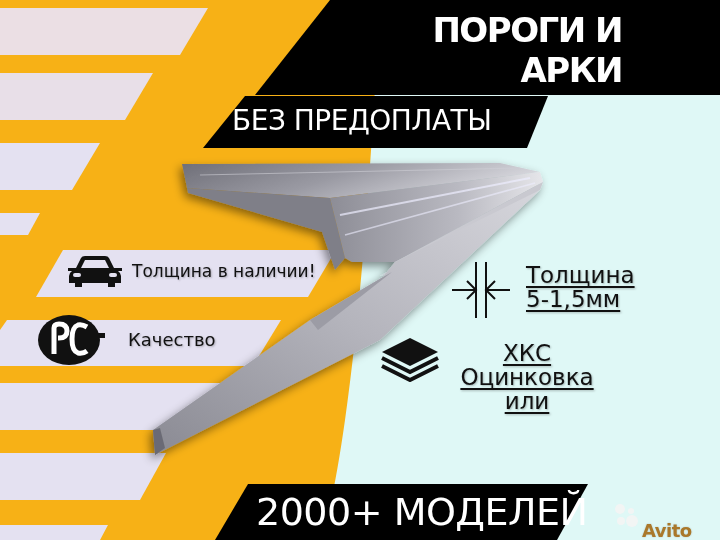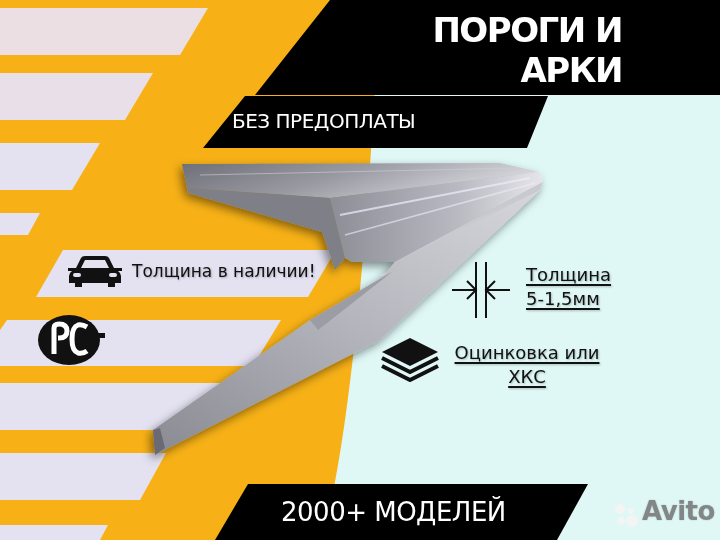--- a/index.html
+++ b/index.html
@@ -2,31 +2,31 @@
 <html><head>
 <meta charset="utf-8">
 <style>
   html,body{margin:0;padding:0;}
   body{width:720px;height:540px;overflow:hidden;position:relative;font-family:"DejaVu Sans",sans-serif;}
   .canvas{position:absolute;left:0;top:0;width:720px;height:540px;overflow:hidden;text-decoration:underline;}
   .bg-svg{position:absolute;left:0;top:0;}
   .headline{position:absolute;left:322px;top:10px;width:300px;color:#fff;font-family:"DejaVu Sans",sans-serif;font-weight:bold;font-size:34px;line-height:40px;text-align:right;letter-spacing:-1.5px;}
   .headline .l1{display:block;}
   .headline .l2{display:block;}
-  .subhead{position:absolute;left:232px;top:103px;color:#fff;font-family:"DejaVu Sans",sans-serif;font-size:20px;letter-spacing:-0.5px;line-height:36px;}
-  .footer-text{position:absolute;left:281px;top:492px;color:#fff;font-family:"DejaVu Sans",sans-serif;font-size:26px;line-height:40px;letter-spacing:-0.5px;}
+  .subhead{position:absolute;left:232px;top:103px;color:#fff;font-family:"DejaVu Sans",sans-serif;font-size:28px;letter-spacing:-0.5px;line-height:36px;}
+  .footer-text{position:absolute;left:256px;top:492px;color:#fff;font-family:"DejaVu Sans",sans-serif;font-size:38px;line-height:40px;letter-spacing:-0.5px;}
   .feature{position:absolute;color:#111;font-family:"DejaVu Sans",sans-serif;font-size:17px;text-shadow:1px 1px 2px rgba(0,0,0,.25);}
   .feat-stock{left:132px;top:261px;}
   .feat-quality{left:128px;top:329px;font-size:18px;}
-  .spec{position:absolute;color:#111;font-family:"DejaVu Sans",sans-serif;font-size:18px;text-decoration:underline;text-decoration-thickness:2px;text-underline-offset:3px;text-shadow:1px 1px 2px rgba(0,0,0,.25);line-height:24px;}
+  .spec{position:absolute;color:#111;font-family:"DejaVu Sans",sans-serif;font-size:23px;text-decoration:underline;text-decoration-thickness:2px;text-underline-offset:3px;text-shadow:1px 1px 2px rgba(0,0,0,.25);line-height:24px;}
   .spec-thick{left:526px;top:263px;}
   .spec-thick span{display:block;}
   .spec-coat{left:447px;top:341px;text-align:center;width:160px;}
   .spec-coat span{display:block;}
-  .avito{position:absolute;left:612px;top:496px;color:#737373;font-family:"DejaVu Sans",sans-serif;font-weight:bold;font-size:26px;opacity:.85;text-shadow:0 0 2px rgba(0,0,0,.25);letter-spacing:-0.5px;}
+  .avito{position:absolute;left:612px;top:520px;color:#a16207;font-family:"DejaVu Sans",sans-serif;font-weight:bold;font-size:18px;opacity:.85;text-shadow:0 0 2px rgba(0,0,0,.25);letter-spacing:-0.5px;}
   .avito-dots{position:absolute;left:612px;top:502px;}
   .icon{position:absolute;}
 </style>
 </head>
 <body>
 
 <div class="canvas">
 
   <svg class="bg-svg" width="720" height="540" viewBox="0 0 720 540">
     <defs>
@@ -105,42 +105,43 @@
 
   <svg class="icon" style="left:37px;top:314px" width="70" height="52" viewBox="0 0 70 52">
     <ellipse cx="32" cy="26" rx="31" ry="25" fill="#111"></ellipse>
     <path d="M17,40 L17,14 Q17,10 22,10 Q30,10 30,17 Q30,24 22,24 L21,24" fill="none" stroke="#fff" stroke-width="5"></path>
     <path d="M52,14 Q47,9 41,10 Q33,12 33,25 Q33,38 41,40 Q47,41 52,37" fill="none" stroke="#111" stroke-width="0"></path>
     <path d="M50,13 Q45,10 41,11 Q35,13 35,25" fill="none" stroke="#fff" stroke-width="5"></path>
     <path d="M35,25 Q35,37 41,39 Q46,40 50,37" fill="none" stroke="#fff" stroke-width="5"></path>
     <rect x="48" y="19" width="20" height="5" fill="#111"></rect>
     <rect x="55" y="19" width="6" height="15" fill="#111"></rect>
   </svg>
+  <div class="feature feat-quality">Качество</div>
 
   <svg class="icon" style="left:450px;top:262px" width="62" height="58" viewBox="0 0 62 58">
     <line x1="26" y1="0" x2="26" y2="56" stroke="#111" stroke-width="2"></line>
     <line x1="36" y1="0" x2="36" y2="56" stroke="#111" stroke-width="2"></line>
     <line x1="2" y1="28" x2="26" y2="28" stroke="#111" stroke-width="2"></line>
     <line x1="36" y1="28" x2="60" y2="28" stroke="#111" stroke-width="2"></line>
     <polyline points="17,19 26,28 17,37" fill="none" stroke="#111" stroke-width="2"></polyline>
     <polyline points="45,19 36,28 45,37" fill="none" stroke="#111" stroke-width="2"></polyline>
   </svg>
   <div class="spec spec-thick">
     <span>Толщина</span>
     <span>5-1,5мм</span>
   </div>
 
   <svg class="icon" style="left:380px;top:336px" width="60" height="46" viewBox="0 0 60 46">
     <polygon points="30,2 58,16 30,30 2,16" fill="#111"></polygon>
     <polyline points="2,22 30,36 58,22" fill="none" stroke="#111" stroke-width="4"></polyline>
     <polyline points="2,30 30,44 58,30" fill="none" stroke="#111" stroke-width="4"></polyline>
   </svg>
   <div class="spec spec-coat">
+    <span>ХКС</span>
     <span>Оцинковка или</span>
-    <span>ХКС</span>
   </div>
 
   <div class="footer-text">2000+ МОДЕЛЕЙ</div>
 
   <svg class="avito-dots" width="28" height="26" viewBox="0 0 28 26">
     <circle cx="8" cy="7" r="5" fill="#f4f4f4" opacity="0.9"></circle>
     <circle cx="19" cy="9" r="3" fill="#f4f4f4" opacity="0.9"></circle>
     <circle cx="9" cy="19" r="4" fill="#f4f4f4" opacity="0.9"></circle>
     <circle cx="20" cy="19" r="6" fill="#f4f4f4" opacity="0.9"></circle>
   </svg>

